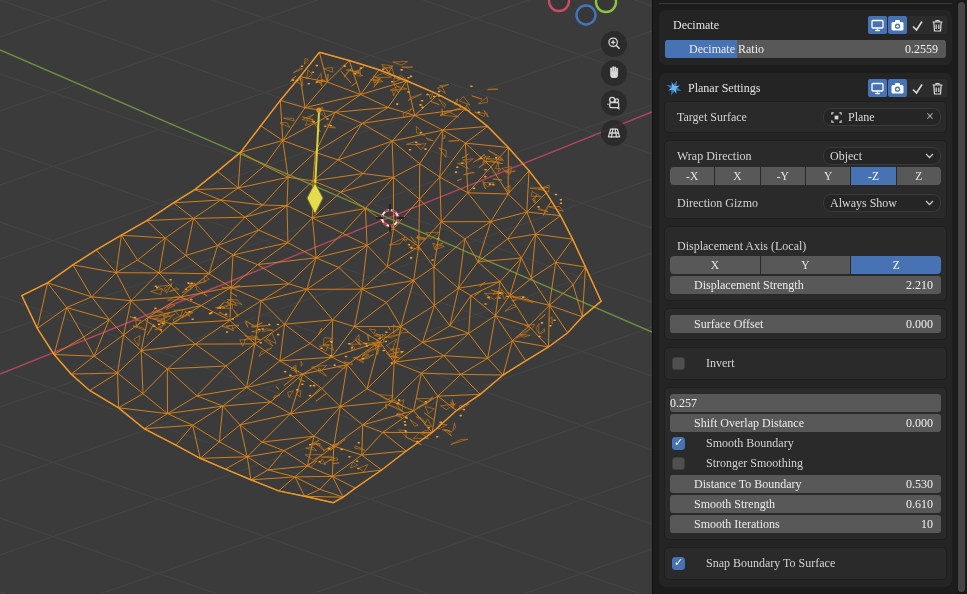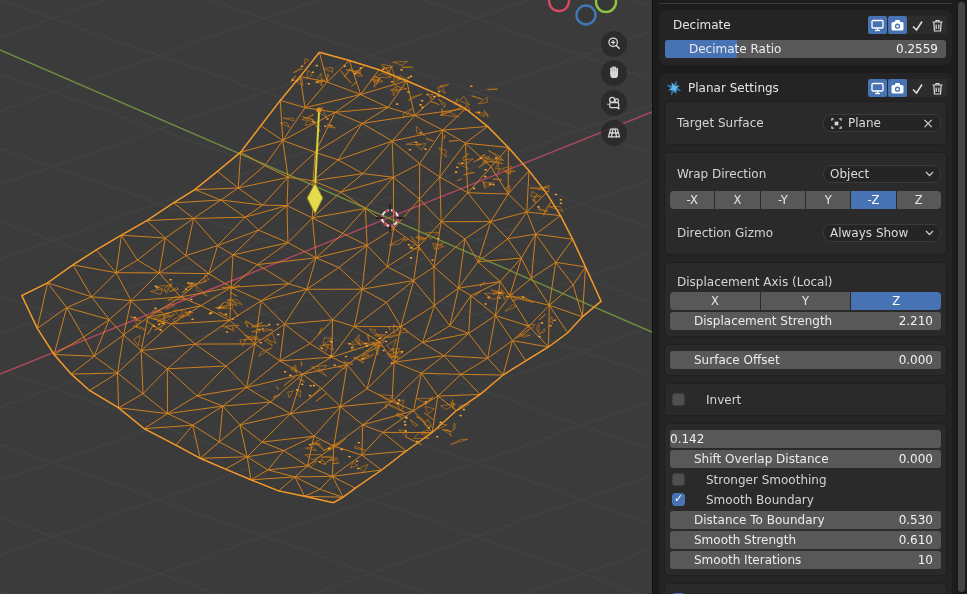--- a/index.html
+++ b/index.html
@@ -1,17 +1,17 @@
 <!DOCTYPE html>
 <html><head>
 <meta charset="utf-8">
 <style>
   html,body{margin:0;padding:0;background:#151515;}
   body{width:967px;height:594px;overflow:hidden;font-family:"DejaVu Sans","Liberation Sans",sans-serif;font-size:12px;color:#d6d6d6;-webkit-font-smoothing:antialiased;}
-  .root{position:relative;width:967px;height:594px;}
+  .root{position:relative;width:967px;height:594px;font-family:Liberation Serif, serif;}
 
   
   .viewport{position:absolute;left:0;top:0;width:652px;height:594px;background:#3b3b3b;overflow:hidden;}
   .viewport svg{display:block;}
   .navbtn{position:absolute;left:601px;width:26px;height:26px;border-radius:50%;background:rgba(40,40,40,.82);display:flex;align-items:center;justify-content:center;}
   .navbtn svg{width:22px;height:22px;}
   .st{stroke:#d6d6d6;stroke-width:1.5;fill:none;stroke-linecap:round;stroke-linejoin:round;}
   .stf{fill:#d6d6d6;}
 
   
@@ -21,21 +21,21 @@
   .phead{display:flex;align-items:center;height:26px;padding:2px 5px 0 6px;}
   .ptitle{color:#e4e4e4;margin-left:5px;}
   .pticon{width:18px;height:18px;flex:0 0 18px;}
   .hicons{margin-left:auto;display:flex;gap:1px;background:#2c2c2c;border-radius:3px;}
   .hicon{width:19px;height:18px;display:flex;align-items:center;justify-content:center;border-radius:2px;}
   .hicon.blue{background:#4772b3;}
   .hicon.dark{background:#2c2c2c;}
   .hicon svg{width:15px;height:15px;}
 
   .sbox{background:#2a2a2a;border:1px solid #1f1f1f;border-radius:5px;margin:0 5px 7px;padding:4px 4px;}
-  .row{display:flex;align-items:center;height:18px;margin:8px 1px;}
+  .row{display:flex;align-items:center;height:18px;margin:2px 1px;}
   .rlabel{flex:0 0 146px;padding-left:7px;color:#d4d4d4;white-space:nowrap;}
   .seclabel{height:16px;line-height:16px;padding-left:7px;color:#d4d4d4;margin:7px 1px 2px;}
 
   .slider{position:relative;height:18px;background:#585858;border-radius:3px;margin:2px 1px;display:flex;align-items:center;overflow:hidden;}
   .slider .fill{position:absolute;left:0;top:0;bottom:0;background:#4772b3;}
   .slabel{position:relative;flex:1;padding-left:24px;color:#ececec;white-space:nowrap;}
   .svalue{position:relative;padding-right:8px;color:#f1f1f1;}
 
   .dd{flex:1;height:18px;background:#252525;border:1px solid #3a3a3a;border-radius:8px;display:flex;align-items:center;padding:0 6px;color:#dadada;box-sizing:border-box;}
   .dd .chev{margin-left:auto;}
@@ -324,33 +324,33 @@
 
       <div class="sbox">
         <div class="cbrow">
           <span class="cb"></span>
           <span class="cblabel">Invert</span>
         </div>
       </div>
 
       <div class="sbox">
         <div class="slider">
-          <span class="svalue">0.142</span>
+          <span class="svalue">0.257</span>
         </div>
         <div class="slider">
           <span class="slabel">Shift Overlap Distance</span>
           <span class="svalue">0.000</span>
+        </div>
+        <div class="cbrow">
+          <span class="cb on"></span>
+          <span class="cblabel">Smooth Boundary</span>
         </div>
         <div class="cbrow">
           <span class="cb"></span>
           <span class="cblabel">Stronger Smoothing</span>
-        </div>
-        <div class="cbrow">
-          <span class="cb on"></span>
-          <span class="cblabel">Smooth Boundary</span>
         </div>
         <div class="slider">
           <span class="slabel">Distance To Boundary</span>
           <span class="svalue">0.530</span>
         </div>
         <div class="slider">
           <span class="slabel">Smooth Strength</span>
           <span class="svalue">0.610</span>
         </div>
         <div class="slider">

